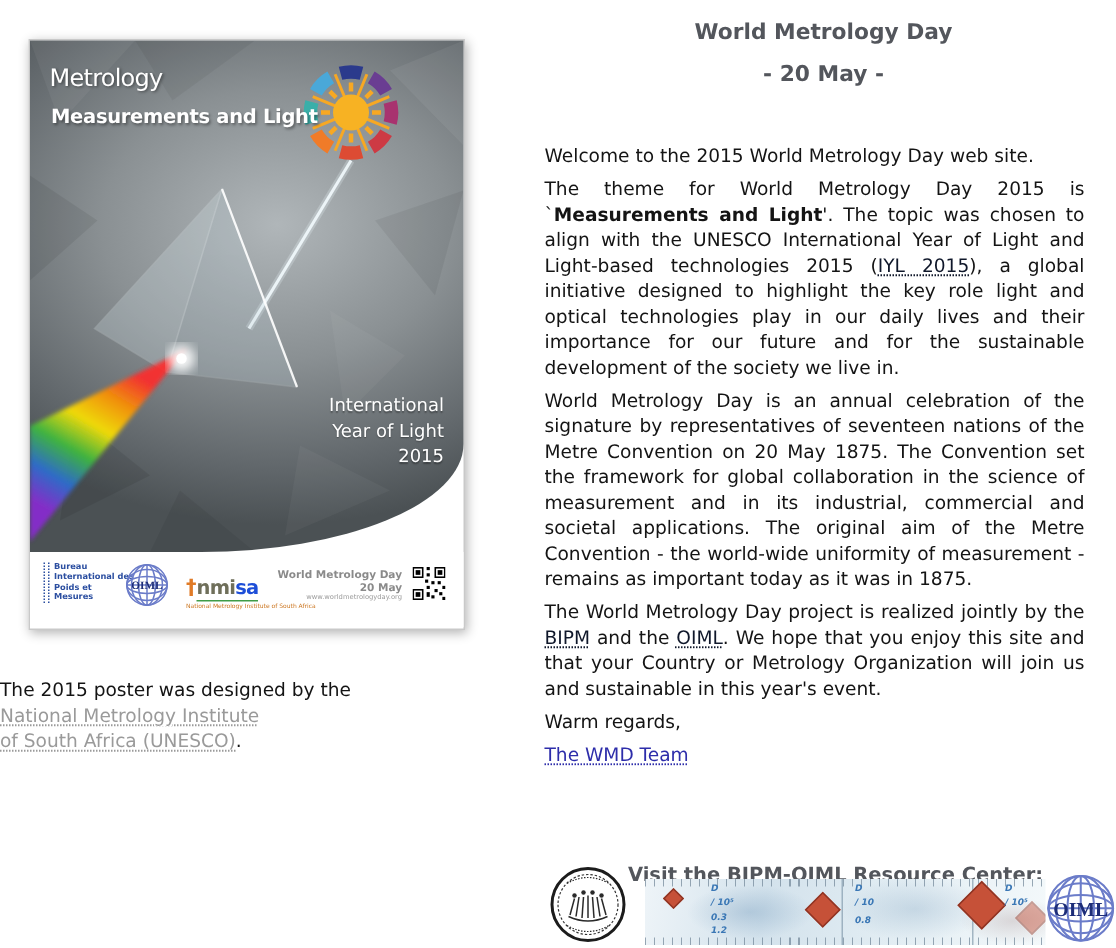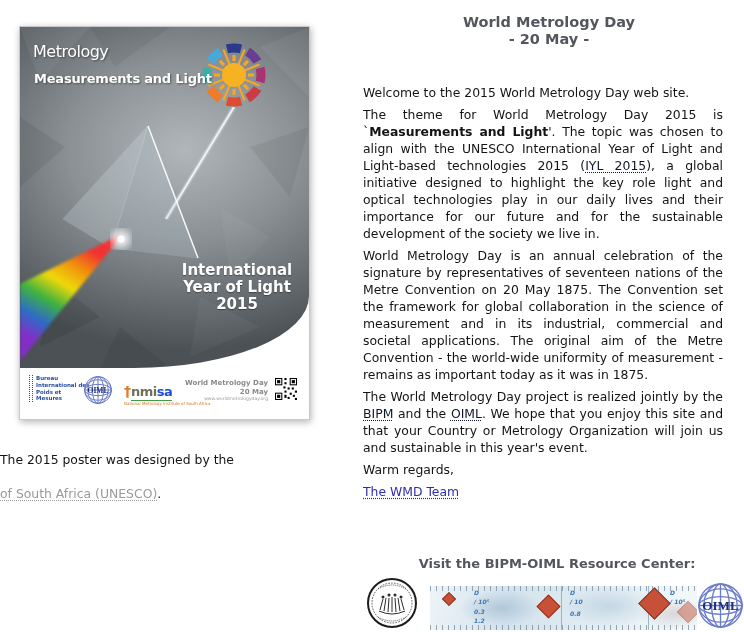--- a/index.html
+++ b/index.html
@@ -7,21 +7,21 @@
     width:744px;height:632px;position:relative;overflow:hidden;
     background:#ffffff;
     font-family:"DejaVu Sans","Liberation Sans",sans-serif;
     color:#111;
   }
   
   .right-col{position:absolute;left:363px;top:14px;width:372px;}
   .page-title,.page-subtitle{
     font-size:14.5px;font-weight:bold;color:#53565c;text-align:center;line-height:17px;margin:0;
   }
-  .page-subtitle{margin-bottom:36px;}
+  .page-subtitle{margin-bottom:36px;margin-top:11px;}
   #article p{
     font-size:12.4px;line-height:17px;text-align:justify;margin:0 12px 5px 0;color:#141414;
   }
   #article p .b{font-weight:bold;}
   a.tlink{color:#0f172a;text-decoration:underline dotted;text-underline-offset:2px;cursor:pointer;}
   a.tlink.bright{color:#2d2daa;}
   
   .poster{
     position:absolute;left:19px;top:26px;width:289px;height:392px;
     background:#fff;border:1px solid #c9c9c9;
@@ -37,22 +37,22 @@
   .poster-title{
     position:absolute;left:13px;top:15px;color:#fff;font-weight:normal;
     font-size:16px;letter-spacing:-0.5px;text-shadow:1px 1px 2px rgba(0,0,0,0.45);
   }
   .poster-subtitle{
     position:absolute;left:14px;top:44px;color:#fff;font-weight:bold;
     font-size:13px;letter-spacing:-0.2px;text-shadow:1px 1px 2px rgba(0,0,0,0.4);
   }
   .iyl-logo{position:absolute;left:180px;top:14px;}
   .year-text{
-    position:absolute;left:158px;top:235px;width:118px;text-align:center;
-    color:#fff;font-weight:bold;font-size:15px;line-height:17px;
+    position:absolute;left:158px;top:235px;width:118px;text-align:right;
+    color:#fff;font-weight:normal;font-size:12px;line-height:17px;
     text-shadow:0 1px 1px rgba(0,0,0,0.35);
   }
   .poster-strip{position:absolute;left:0;top:341px;width:289px;height:50px;background:#fff;}
   .bipm-mini{
     position:absolute;left:9px;top:7px;
     border-left:1px dotted #2b4ea0;padding-left:2px;
   }
   .bipm-mini .inner{border-left:1px dotted #2b4ea0;padding-left:3px;}
   .bipm-mini .line{font-size:5.5px;line-height:6.8px;color:#2b4ea0;font-weight:bold;white-space:nowrap;}
   .oiml-small{position:absolute;left:63px;top:7px;width:30px;height:30px;}
@@ -67,21 +67,21 @@
   .wmd-mini .url{font-size:4.5px;color:#9a9a9a;line-height:6px;}
   .qr{position:absolute;right:12px;top:10px;}
   
   .caption{
     position:absolute;left:0;top:451px;width:327px;text-align:left;
     font-size:12.4px;line-height:17px;color:#141414;
   }
   a.glink{color:#9a9a9a;text-decoration:underline dotted;text-underline-offset:2px;cursor:pointer;}
   
   .bottom-heading{
-    position:absolute;left:370px;top:556px;width:374px;text-align:center;
+    position:absolute;left:370px;top:576px;width:374px;text-align:center;
     font-size:13px;font-weight:bold;color:#53565c;
   }
   .seal{position:absolute;left:366px;top:577px;width:52px;height:52px;cursor:pointer;}
   .banner{
     position:absolute;left:430px;top:586px;width:267px;height:44px;overflow:hidden;cursor:pointer;
     background:
       radial-gradient(60px 26px at 70px 22px, rgba(110,150,185,0.35), rgba(110,150,185,0) 70%),
       radial-gradient(70px 30px at 180px 20px, rgba(125,160,190,0.30), rgba(125,160,190,0) 70%),
       radial-gradient(50px 22px at 245px 28px, rgba(150,120,120,0.25), rgba(150,120,120,0) 70%),
       linear-gradient(100deg,#eef4f8 0%,#d3e2ec 30%,#e2edf3 62%,#f4f9fb 100%);
@@ -247,21 +247,21 @@
           <rect x="2" y="2" width="3" height="3"></rect>
           <rect x="16" y="2" width="3" height="3"></rect>
           <rect x="2" y="16" width="3" height="3"></rect>
         </g>
     </svg>
   </div>
 </div>
 
 <div class="caption">
   <span>The 2015 poster was designed by the</span><br>
-  <a class="glink" href="#"><br><span>of South Africa (UNESCO)</span></a><span>.</span>
+  <a class="glink" href="#"><span>National Metrology Institute</span><br><span>of South Africa (UNESCO)</span></a><span>.</span>
 </div>
 
 <div class="right-col">
   <div class="page-title">World Metrology Day</div>
   <div class="page-subtitle">- 20 May -</div>
   <div id="article">
       <p><span>Welcome to the 2015 World Metrology Day web site.</span></p>
       <p><span>The theme for World Metrology Day 2015 is `</span><span class="b">Measurements and Light</span><span>'. The topic was chosen to align with the UNESCO International Year of Light and Light-based technologies 2015 (</span><a href="#" class="tlink">IYL 2015</a><span>), a global initiative designed to highlight the key role light and optical technologies play in our daily lives and their importance for our future and for the sustainable development of the society we live in.</span></p>
       <p><span>World Metrology Day is an annual celebration of the signature by representatives of seventeen nations of the Metre Convention on 20 May 1875. The Convention set the framework for global collaboration in the science of measurement and in its industrial, commercial and societal applications. The original aim of the Metre Convention - the world-wide uniformity of measurement - remains as important today as it was in 1875.</span></p>
       <p><span>The World Metrology Day project is realized jointly by the </span><a href="#" class="tlink">BIPM</a><span> and the </span><a href="#" class="tlink">OIML</a><span>. We hope that you enjoy this site and that your Country or Metrology Organization will join us and sustainable in this year's event.</span></p>

